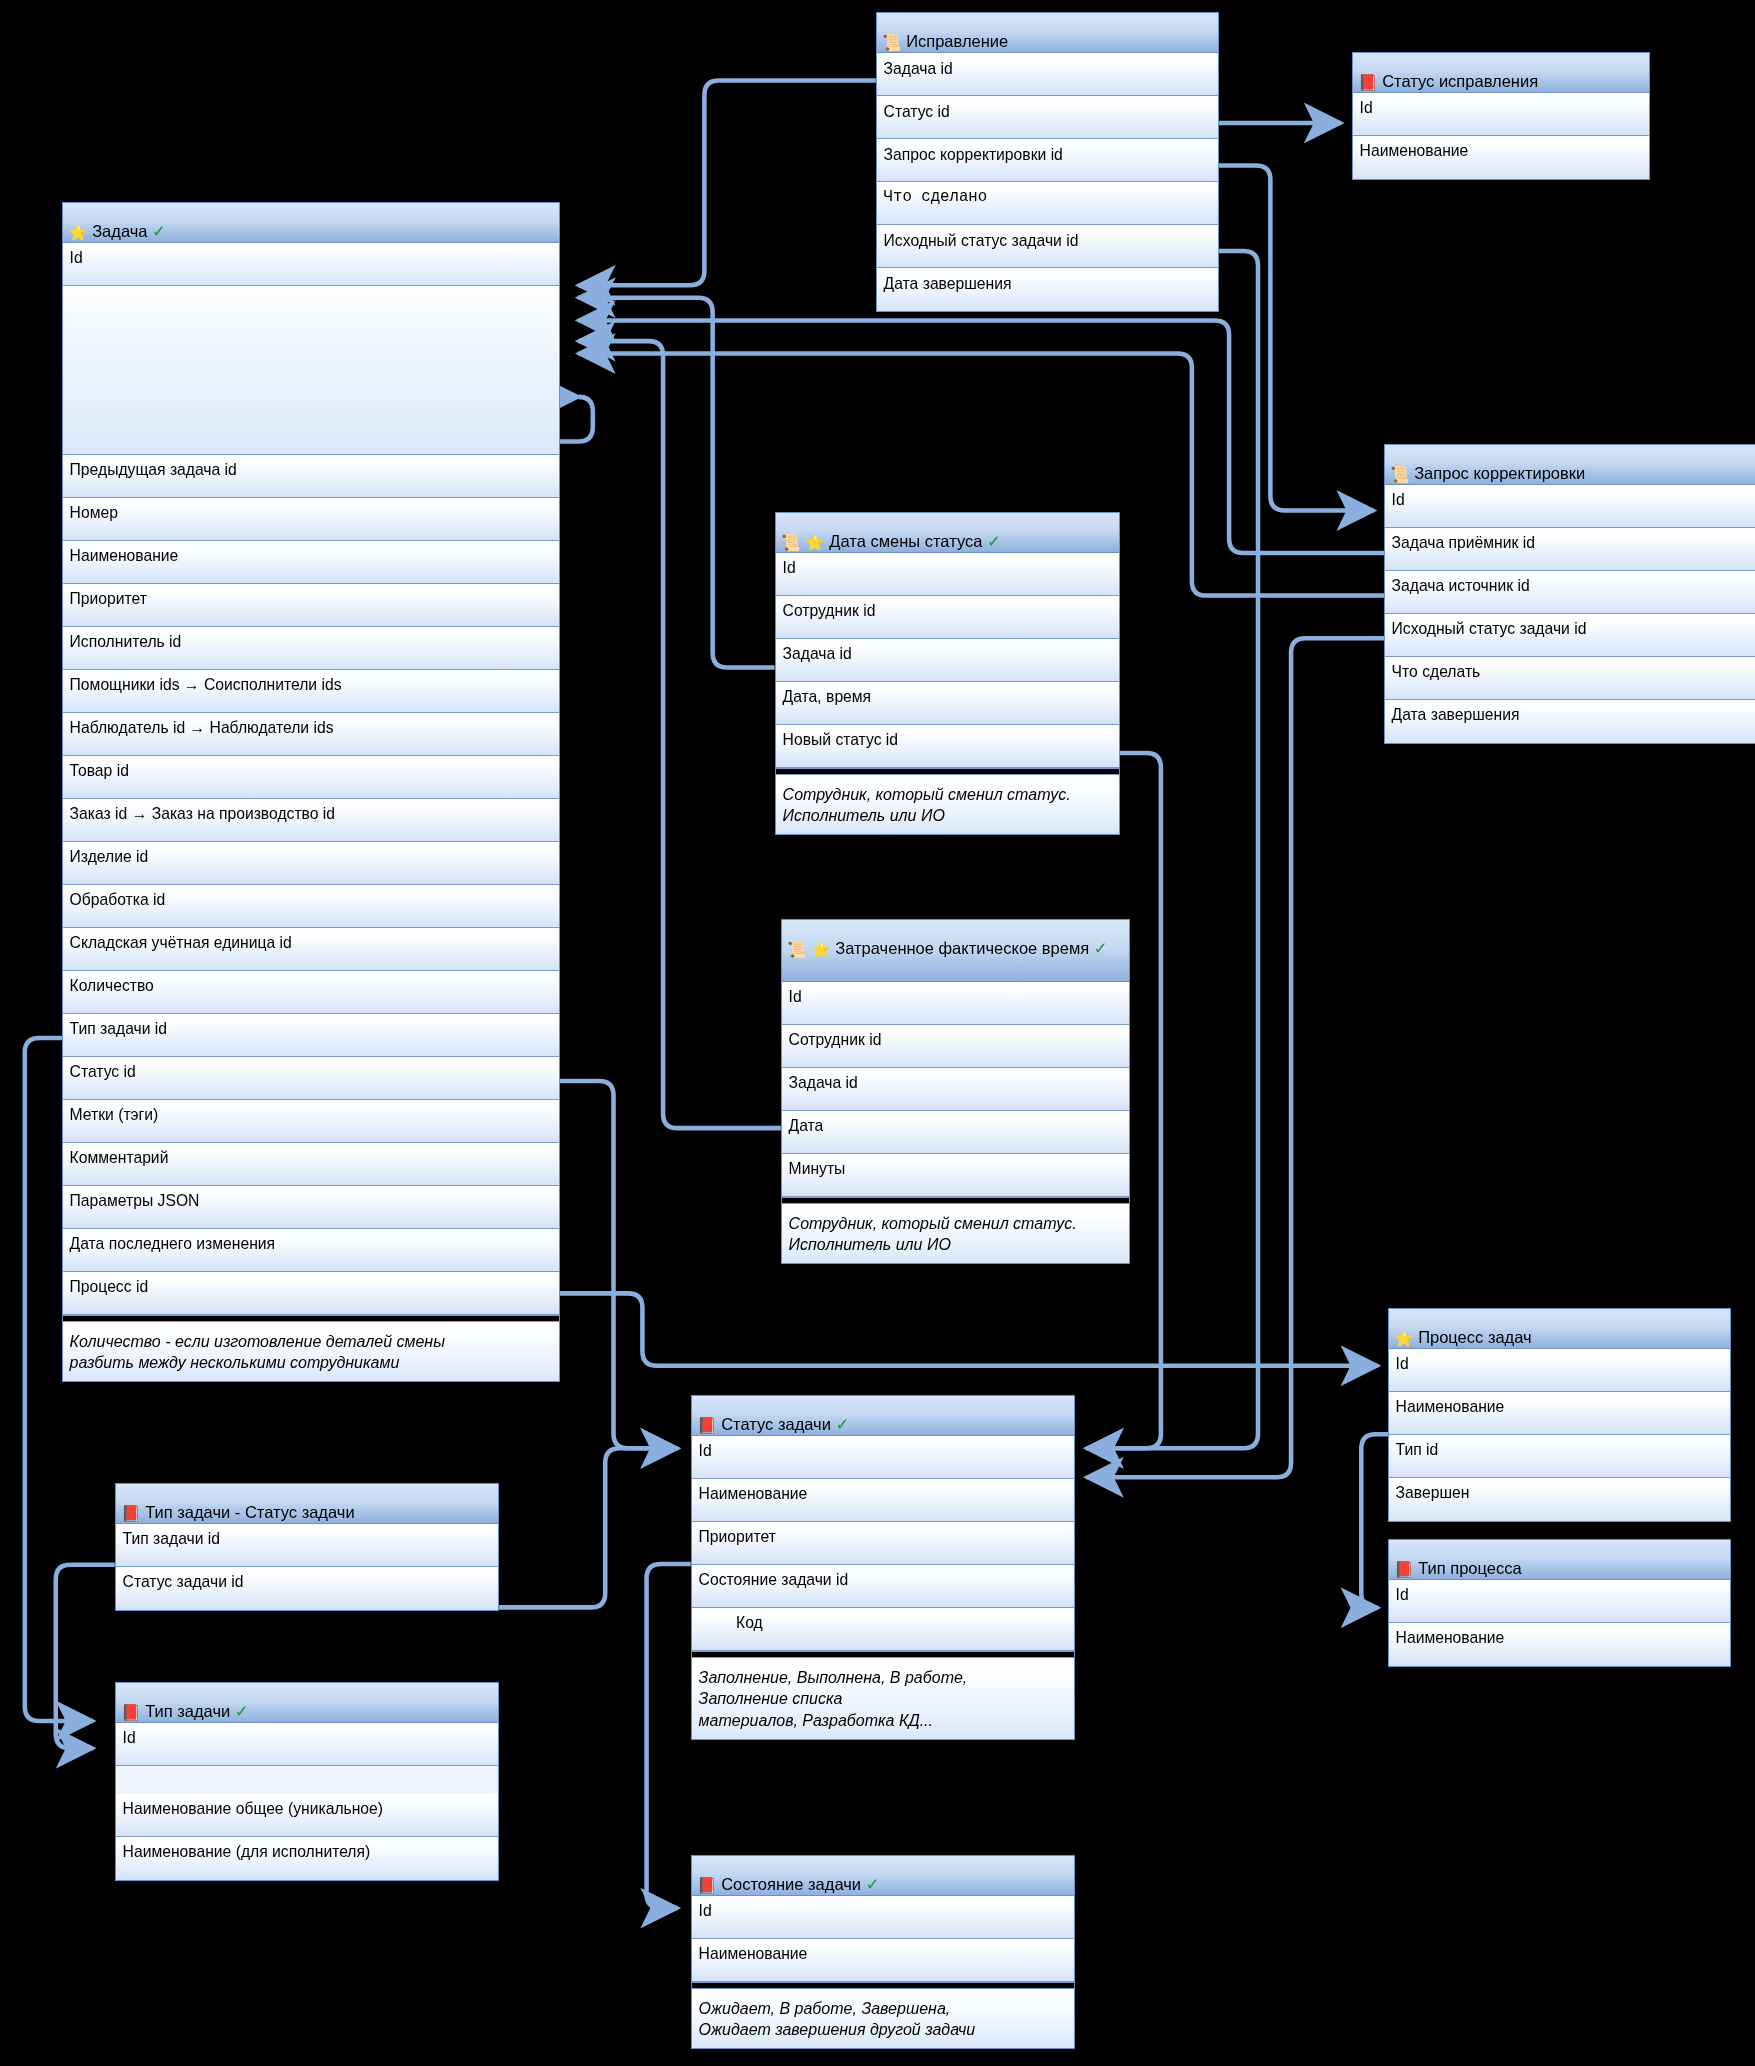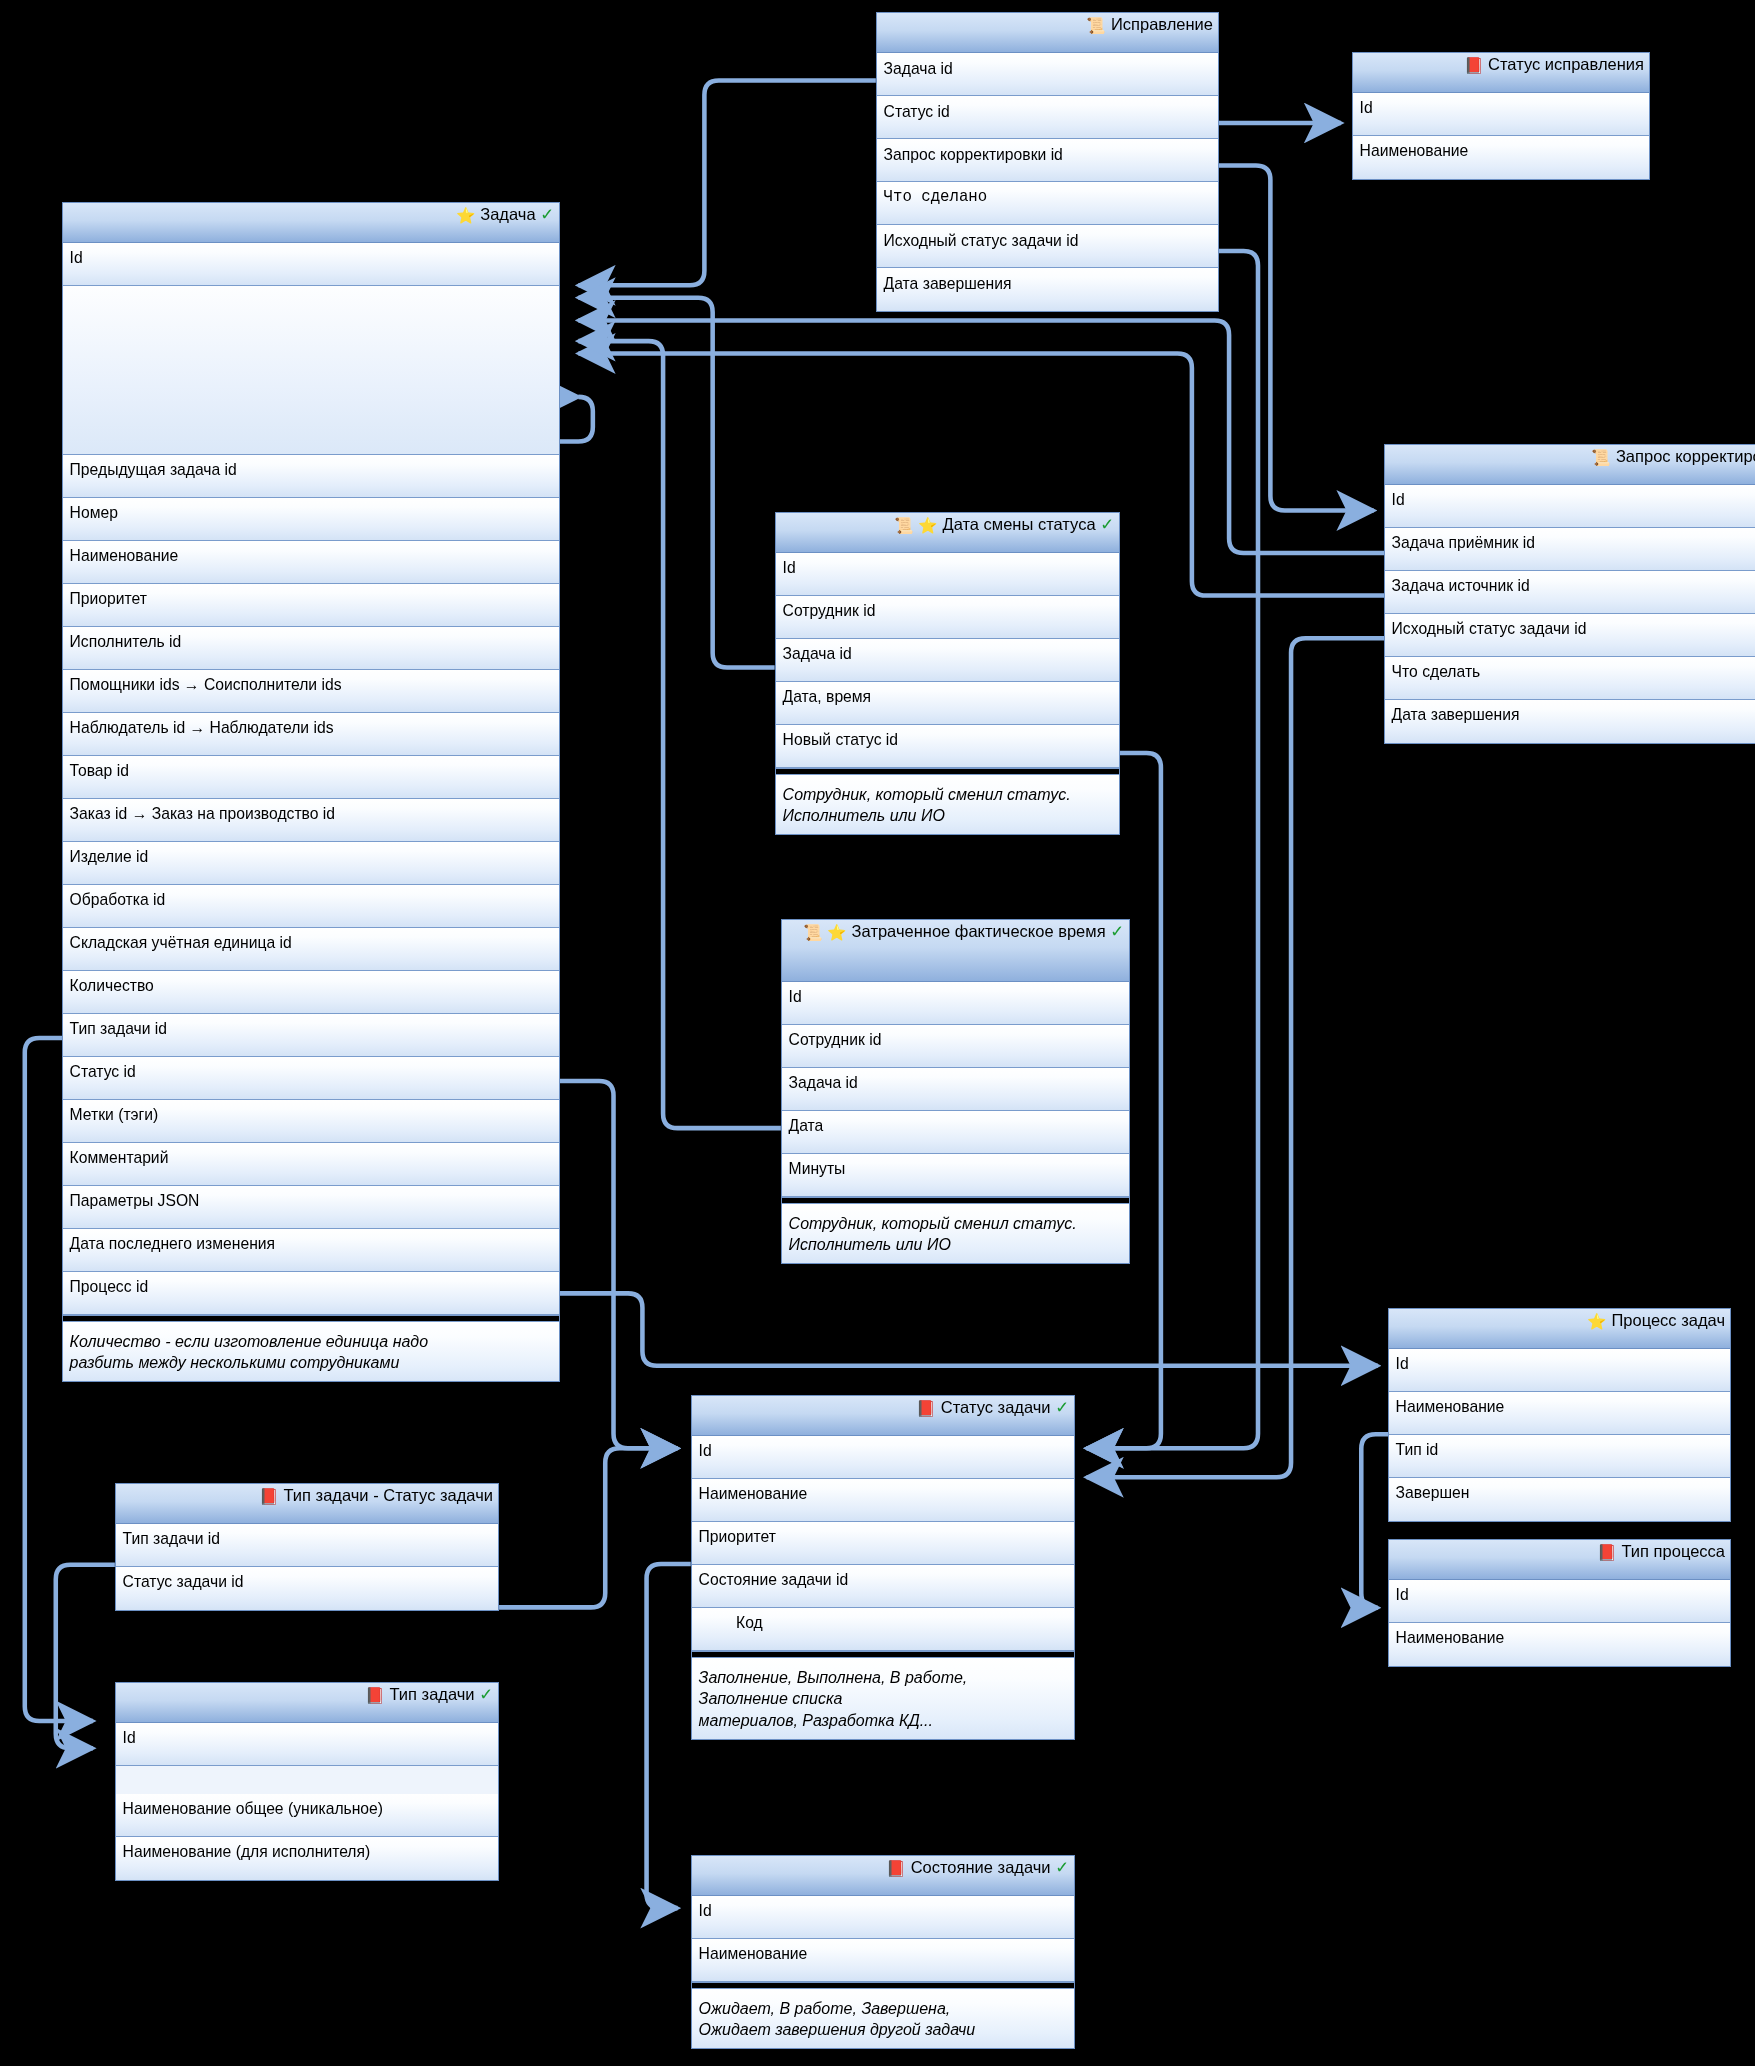--- a/index.html
+++ b/index.html
@@ -12,24 +12,24 @@
 
   .entity{
     position:absolute;
     border:1.2px solid #6c90c4;
     box-sizing:border-box;
     background:#eef4fc;
   }
   .ehead{
     background:linear-gradient(180deg,#d8e6f8 0%,#c5d9f2 45%,#8fb0dd 100%);
     border-bottom:1.2px solid #6c90c4;
-    text-align:right;
+    text-align:left;
     font-size:16.5px;
     color:#000;
-    padding:0 5px;
+    padding:17px 5px;
     line-height:1.35;
     box-sizing:border-box;
     white-space:nowrap;
   }
   .ehead.wrap{white-space:normal;}
   .ehead .ico{font-size:15.7px;vertical-align:-0.8px;}
   .ehead .chk{color:#1a9c31;font-weight:bold;}
 
   .erow{
     background:linear-gradient(180deg,#ffffff 0%,#fbfdff 22%,#e4eefb 72%,#d4e3f6 100%);
@@ -146,21 +146,21 @@
         <div class="erow" style="height: 43px;"><span>Складская учётная единица id</span></div>
         <div class="erow" style="height: 43px;"><span>Количество</span></div>
         <div class="erow" style="height: 43px;"><span>Тип задачи id</span></div>
         <div class="erow" style="height: 43px;"><span>Статус id</span></div>
         <div class="erow" style="height: 43px;"><span>Метки (тэги)</span></div>
         <div class="erow" style="height: 43px;"><span>Комментарий</span></div>
         <div class="erow" style="height: 43px;"><span>Параметры JSON</span></div>
         <div class="erow" style="height: 43px;"><span>Дата последнего изменения</span></div>
         <div class="erow" style="height: 43px;"><span>Процесс id</span></div>
         <div class="esep"></div>
-        <div class="enote">Количество - если изготовление единица надо
+        <div class="enote">Количество - если изготовление деталей смены
 разбить между несколькими сотрудниками</div>
       </div>
       <div class="entity" style="left: 1384px; top: 444px; width: 409px;">
         <div class="ehead" style="height: 40px;"><span class="ico">📜</span> <span>Запрос корректировки</span></div>
         <div class="erow" style="height: 43px;"><span>Id</span></div>
         <div class="erow" style="height: 43px;"><span>Задача приёмник id</span></div>
         <div class="erow" style="height: 43px;"><span>Задача источник id</span></div>
         <div class="erow" style="height: 43px;"><span>Исходный статус задачи id</span></div>
         <div class="erow" style="height: 43px;"><span>Что сделать</span></div>
         <div class="erow" style="height: 43px;"><span>Дата завершения</span></div>

